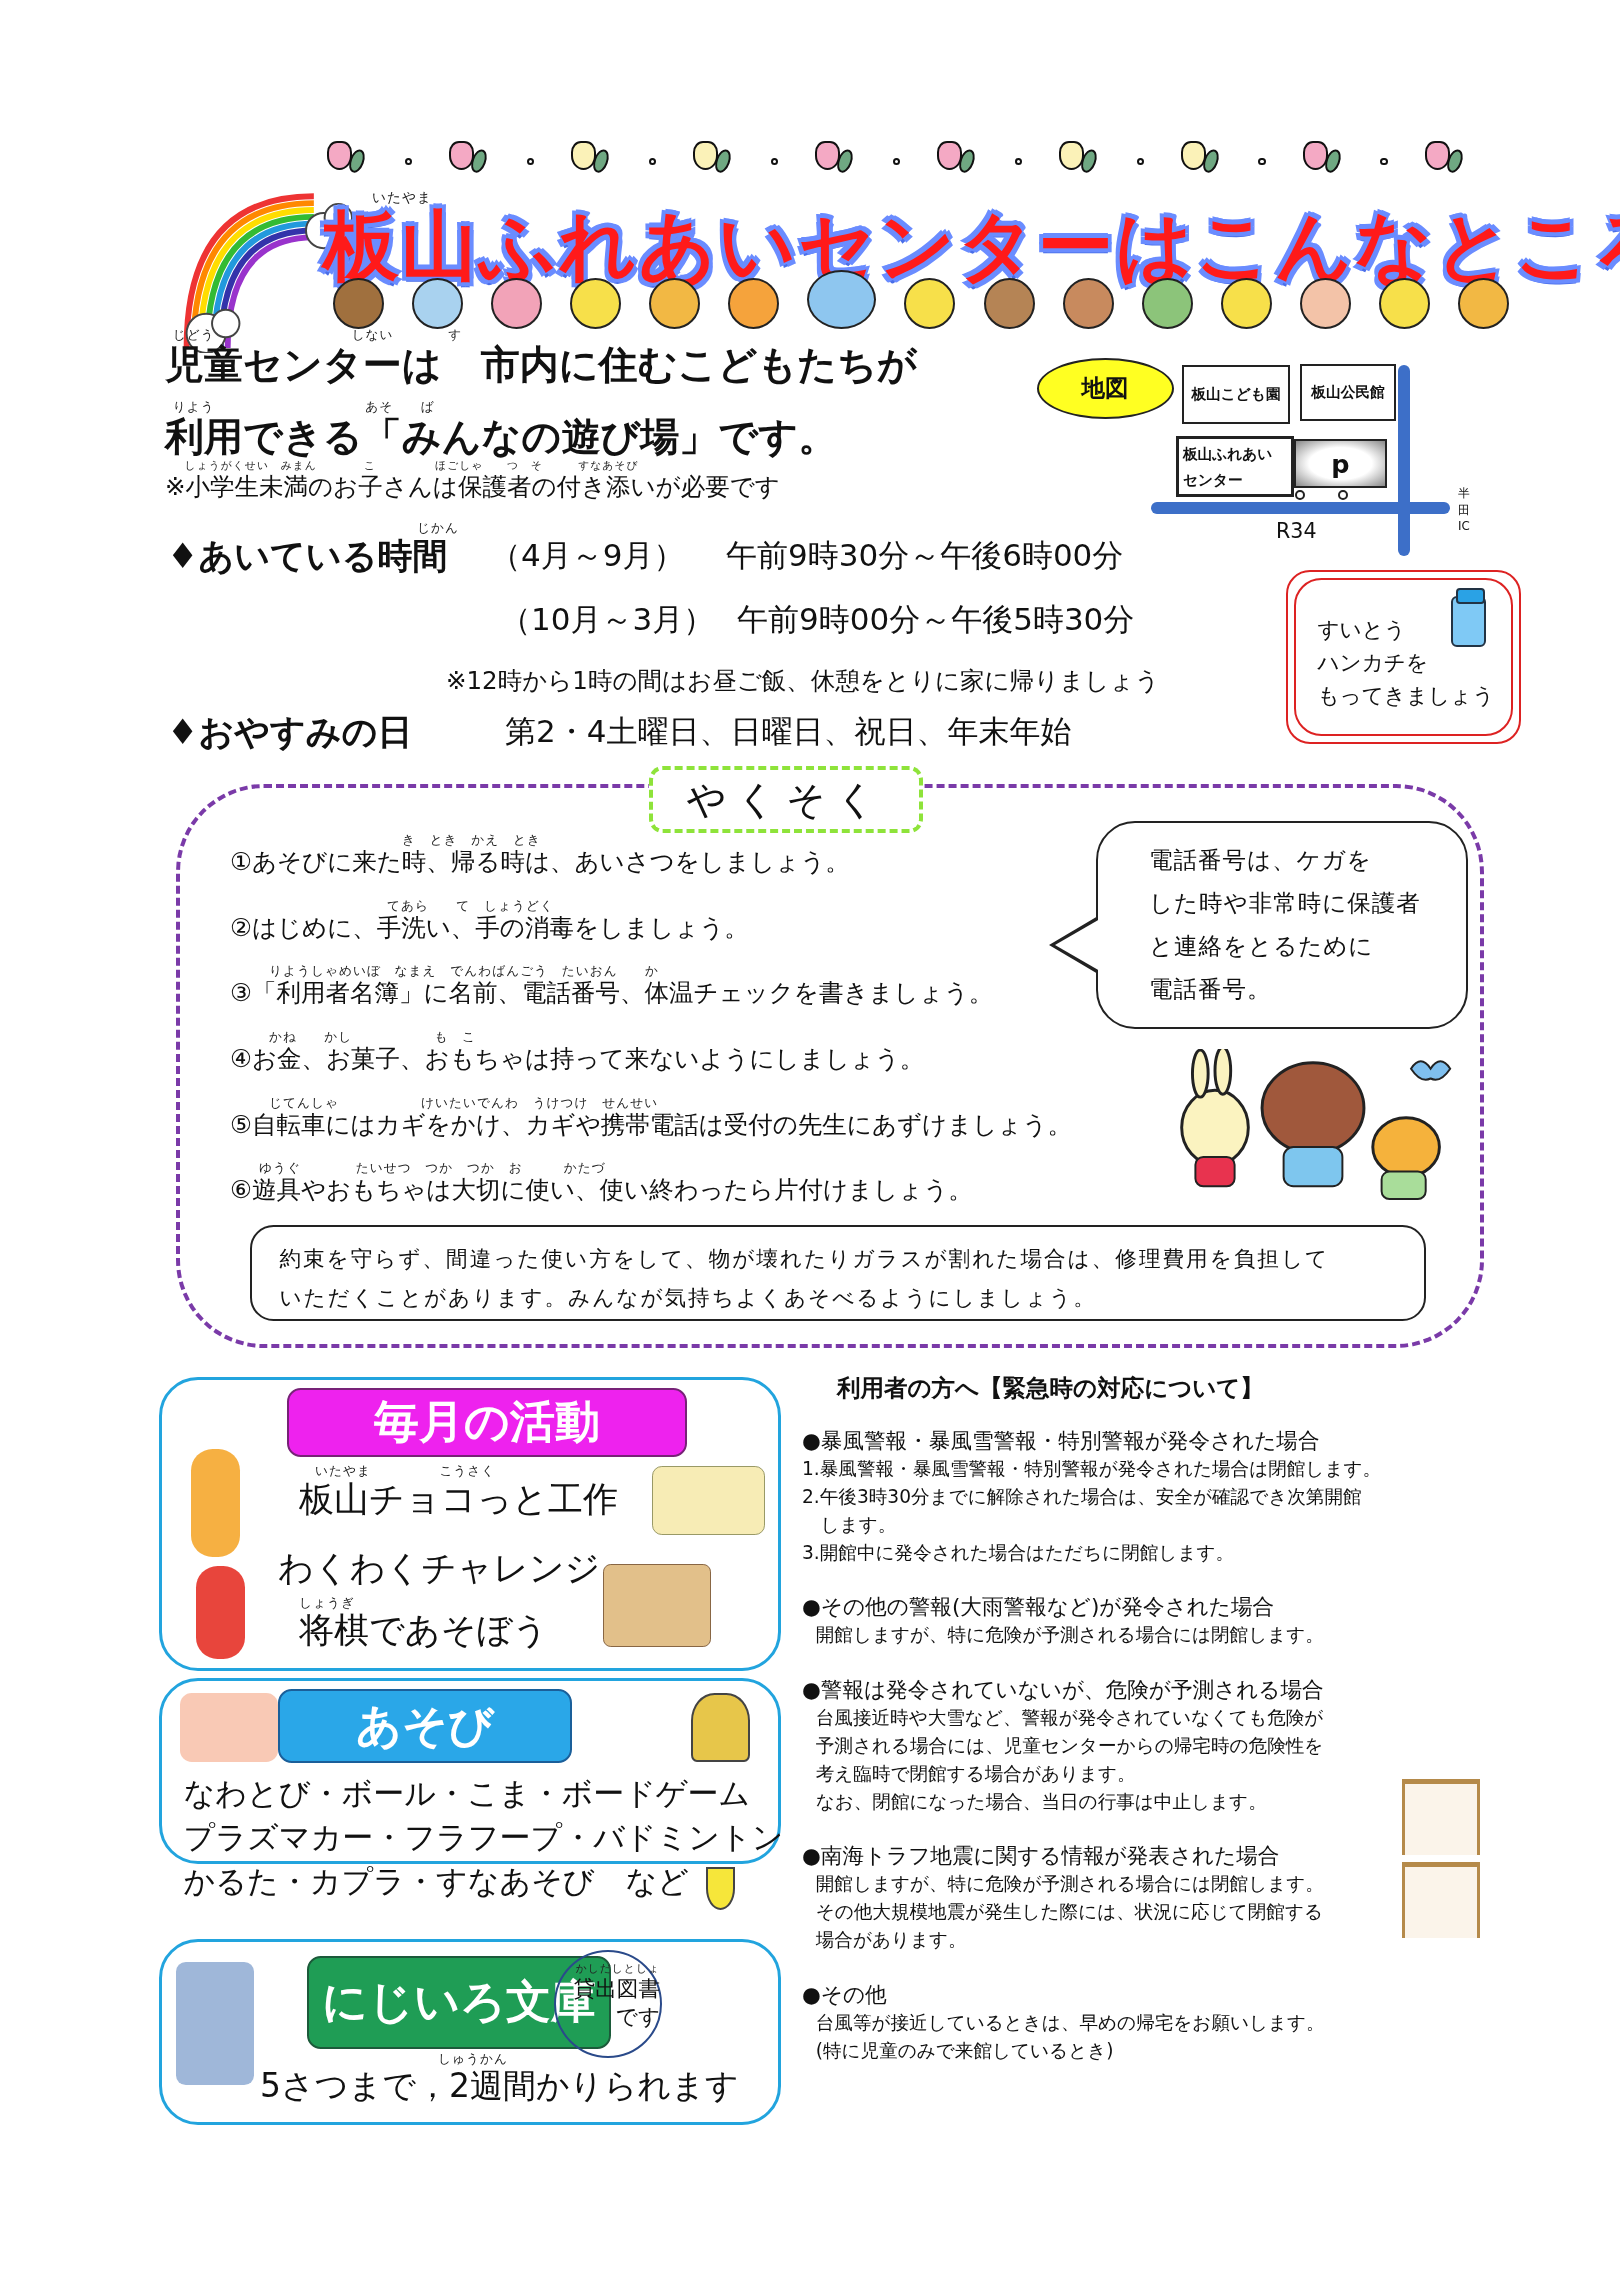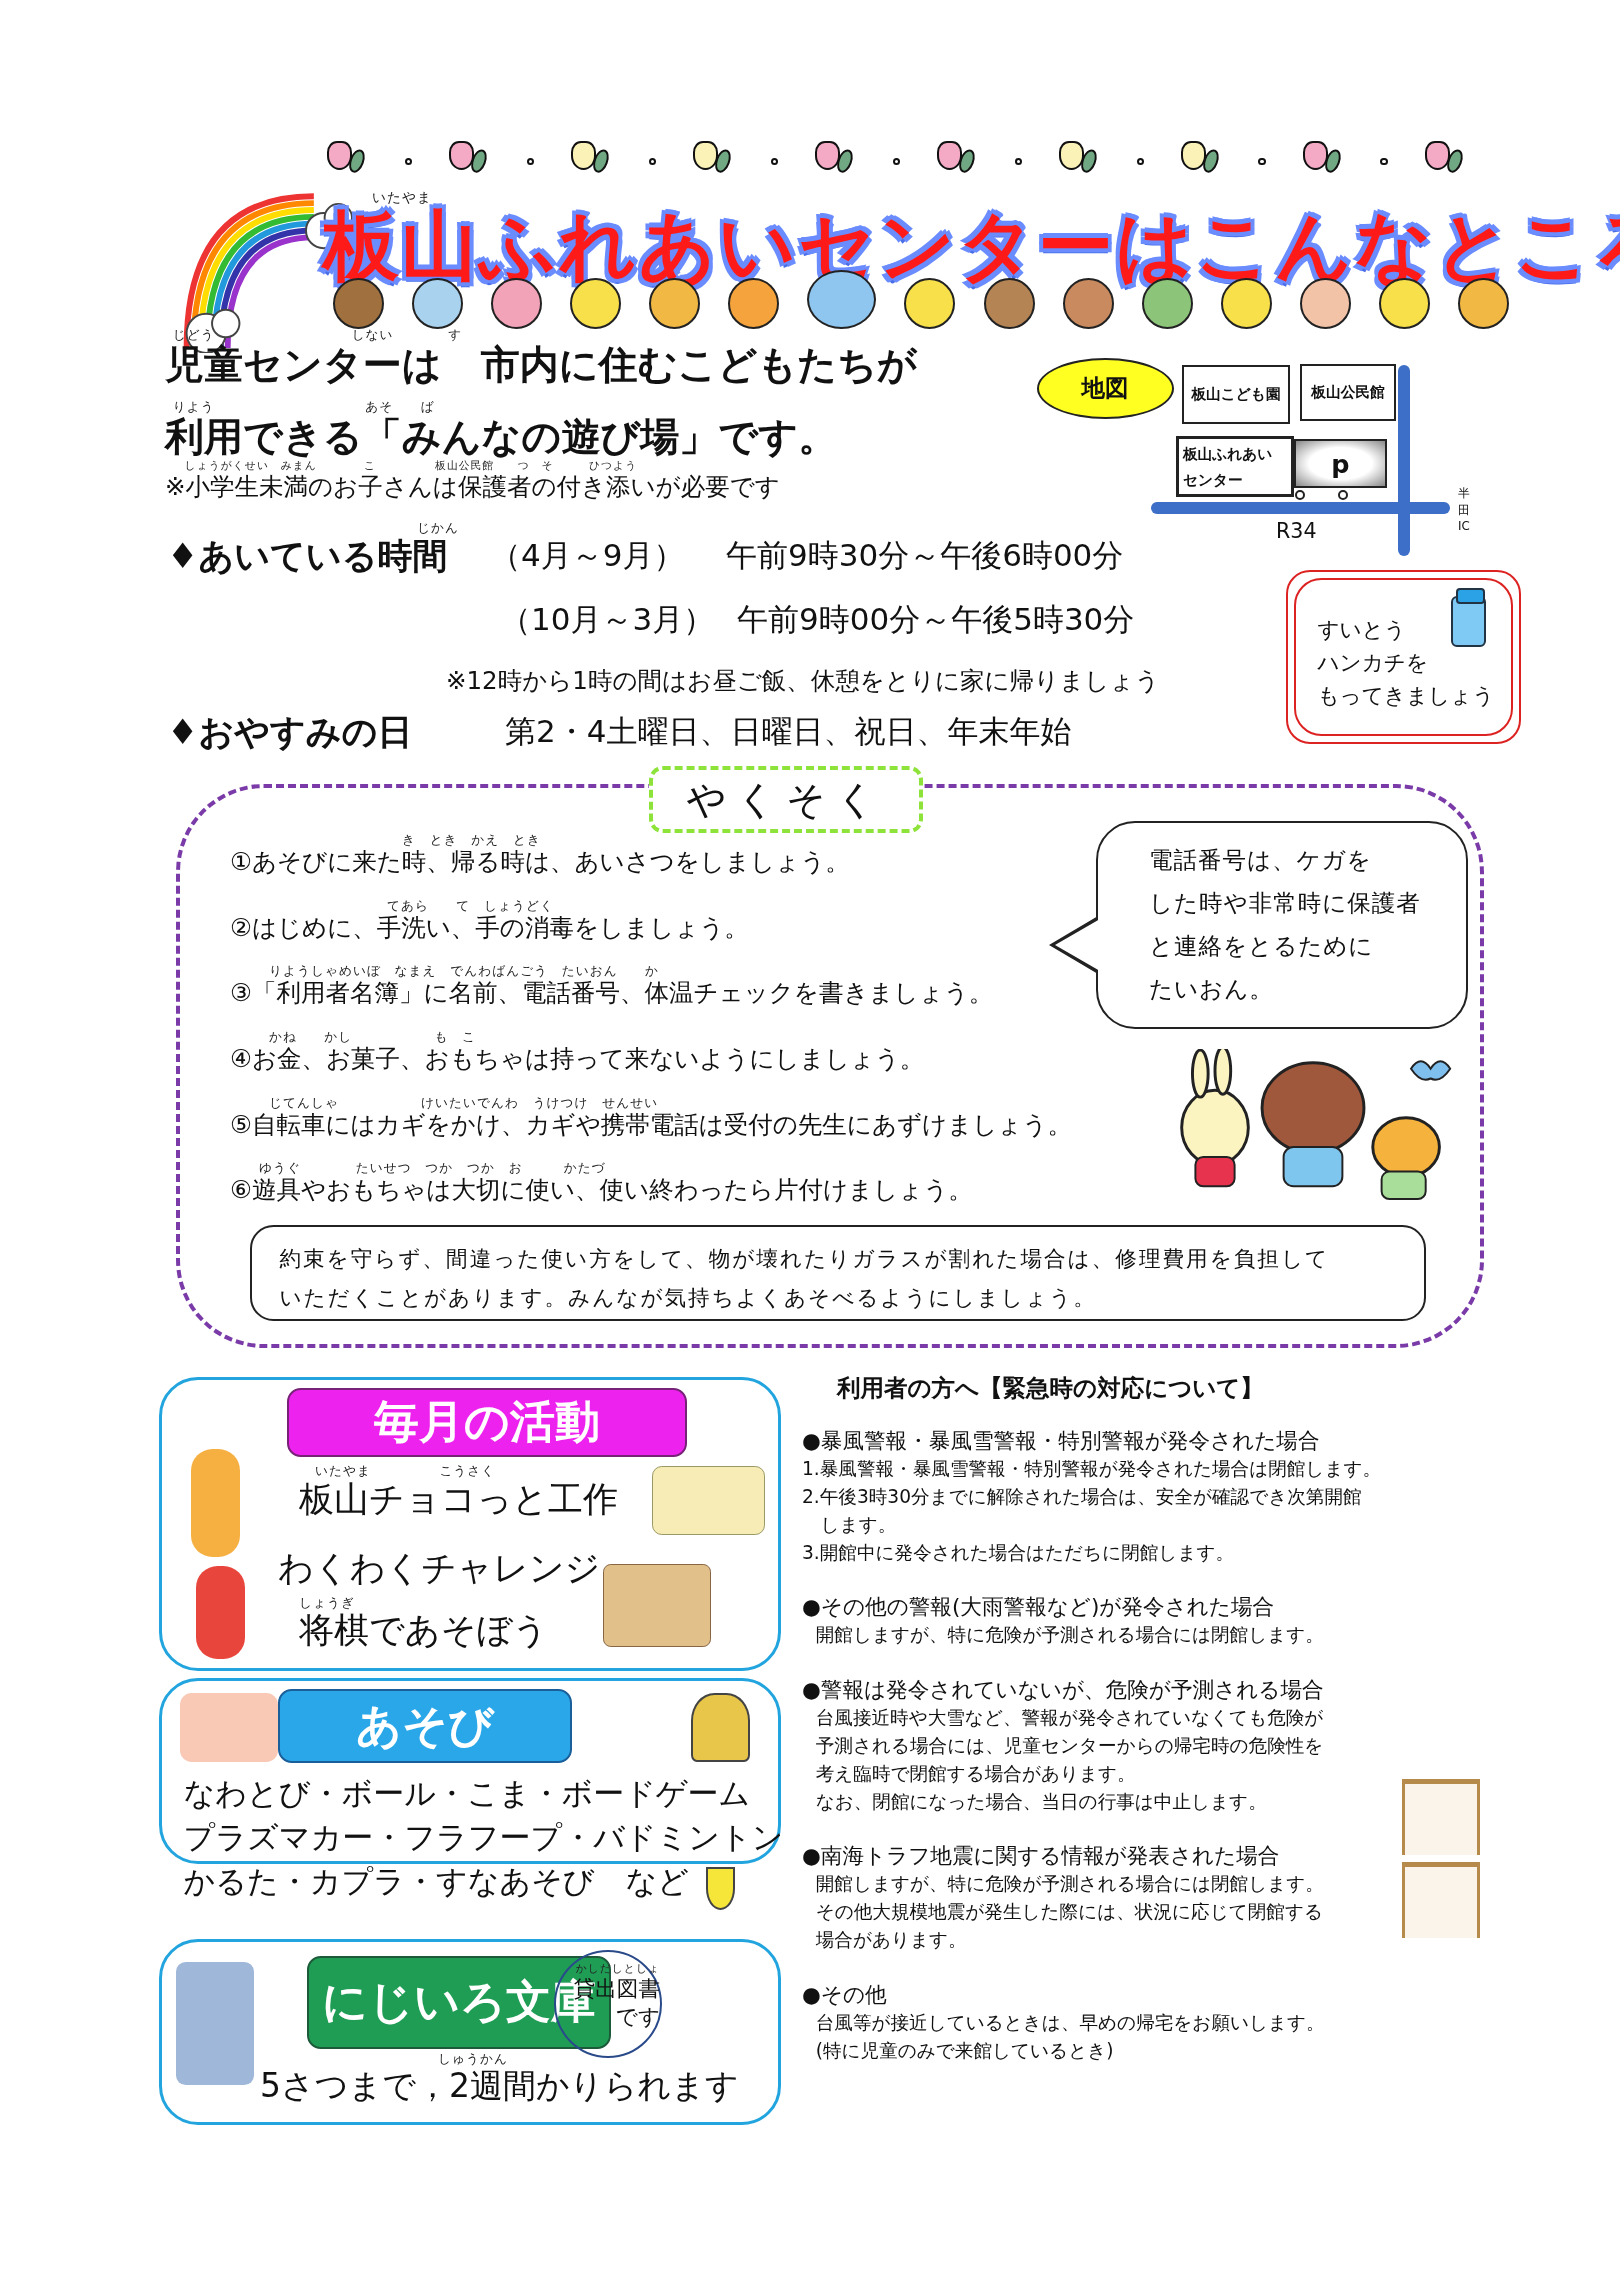--- a/index.html
+++ b/index.html
@@ -161,21 +161,21 @@
   <div class="animal" style="background:#f3c3a8"></div>
   <div class="animal" style="background:#f7e04a"></div>
   <div class="animal" style="background:#f2b844"></div>
 </div>
 
 <div class="abs intro">
   <span class="ruby" style="padding-left:7.8px">じどう　　　　　　　　　　しない　　　　す</span>
   <div class="line">児童センターは　市内に住むこどもたちが</div>
   <span class="ruby" style="padding-left:7.8px;margin-top:13.7px">りよう　　　　　　　　　　　あそ　　ば</span>
   <div class="line">利用できる「みんなの遊び場」です。</div>
-  <span class="ruby" style="padding-left:19.6px;font-size:10.8px">しょうがくせい　みまん　　　　こ　　　　　板山公民館　　つ　そ　　　ひつよう</span>
+  <span class="ruby" style="padding-left:19.6px;font-size:10.8px">しょうがくせい　みまん　　　　こ　　　　　ほごしゃ　　つ　そ　　　すなあそび</span>
   <div class="note">※小学生未満のお子さんは保護者の付き添いが必要です</div>
 </div>
 
 <div class="abs map">
   <div class="abs map-label">地図</div>
   <div class="abs map-box" style="left:163px;top:27.4px;width:108px;height:59px">板山こども園</div>
   <div class="abs map-box" style="left:281px;top:25.5px;width:96px;height:57px">板山公民館</div>
   <div class="abs map-box" style="left:157px;top:98px;width:118px;height:61px;border-width:3.9px;justify-content:flex-start;padding:0 3.9px;line-height:25.5px;white-space:normal">板山ふれあいセンター</div>
   <div class="abs" style="left:275px;top:101px;width:93px;height:49px;border:2.9px solid #222;background:radial-gradient(#fff 50%, #888);display:flex;align-items:center;justify-content:center;font-size:25.5px;font-weight:bold">p</div>
   <div class="abs" style="left:276px;top:152px;width:9.8px;height:9.8px;border:2px solid #222;border-radius:50%"></div>
@@ -217,21 +217,21 @@
   <div class="rule" style="top:197px"><span class="ruby" style="padding-left:39px">かね　　かし　　　　　　も　こ</span><span class="t">④お金、お菓子、おもちゃは持って来ないようにしましょう。</span></div>
   <div class="rule" style="top:263px"><span class="ruby" style="padding-left:39px">じてんしゃ　　　　　　けいたいでんわ　うけつけ　せんせい</span><span class="t">⑤自転車にはカギをかけ、カギや携帯電話は受付の先生にあずけましょう。</span></div>
   <div class="rule" style="top:328px"><span class="ruby" style="padding-left:29px">ゆうぐ　　　　たいせつ　つか　つか　お　　　かたづ</span><span class="t">⑥遊具やおもちゃは大切に使い、使い終わったら片付けましょう。</span></div>
 </div>
 
 <div class="abs bubble-tail"></div>
 <div class="abs bubble">
   <div>電話番号は、ケガを</div>
   <div>した時や非常時に保護者</div>
   <div>と連絡をとるために</div>
-  <div>たいおん。</div>
+  <div>電話番号。</div>
 </div>
 <div class="abs bubble-tail-in"></div>
 
 <svg class="abs bears" viewBox="0 0 300 160">
   <ellipse cx="50" cy="80" rx="34" ry="38" fill="#fbf3c0" stroke="#222" stroke-width="3"></ellipse>
   <ellipse cx="35" cy="25" rx="8" ry="24" fill="#fbf3c0" stroke="#222" stroke-width="3"></ellipse>
   <ellipse cx="58" cy="22" rx="8" ry="24" fill="#fbf3c0" stroke="#222" stroke-width="3"></ellipse>
   <rect x="30" y="110" width="40" height="30" rx="8" fill="#e8334f" stroke="#222" stroke-width="2"></rect>
   <ellipse cx="150" cy="60" rx="52" ry="46" fill="#a0583c" stroke="#222" stroke-width="3"></ellipse>
   <rect x="120" y="100" width="60" height="40" rx="10" fill="#7ec6ee" stroke="#222" stroke-width="2"></rect>

